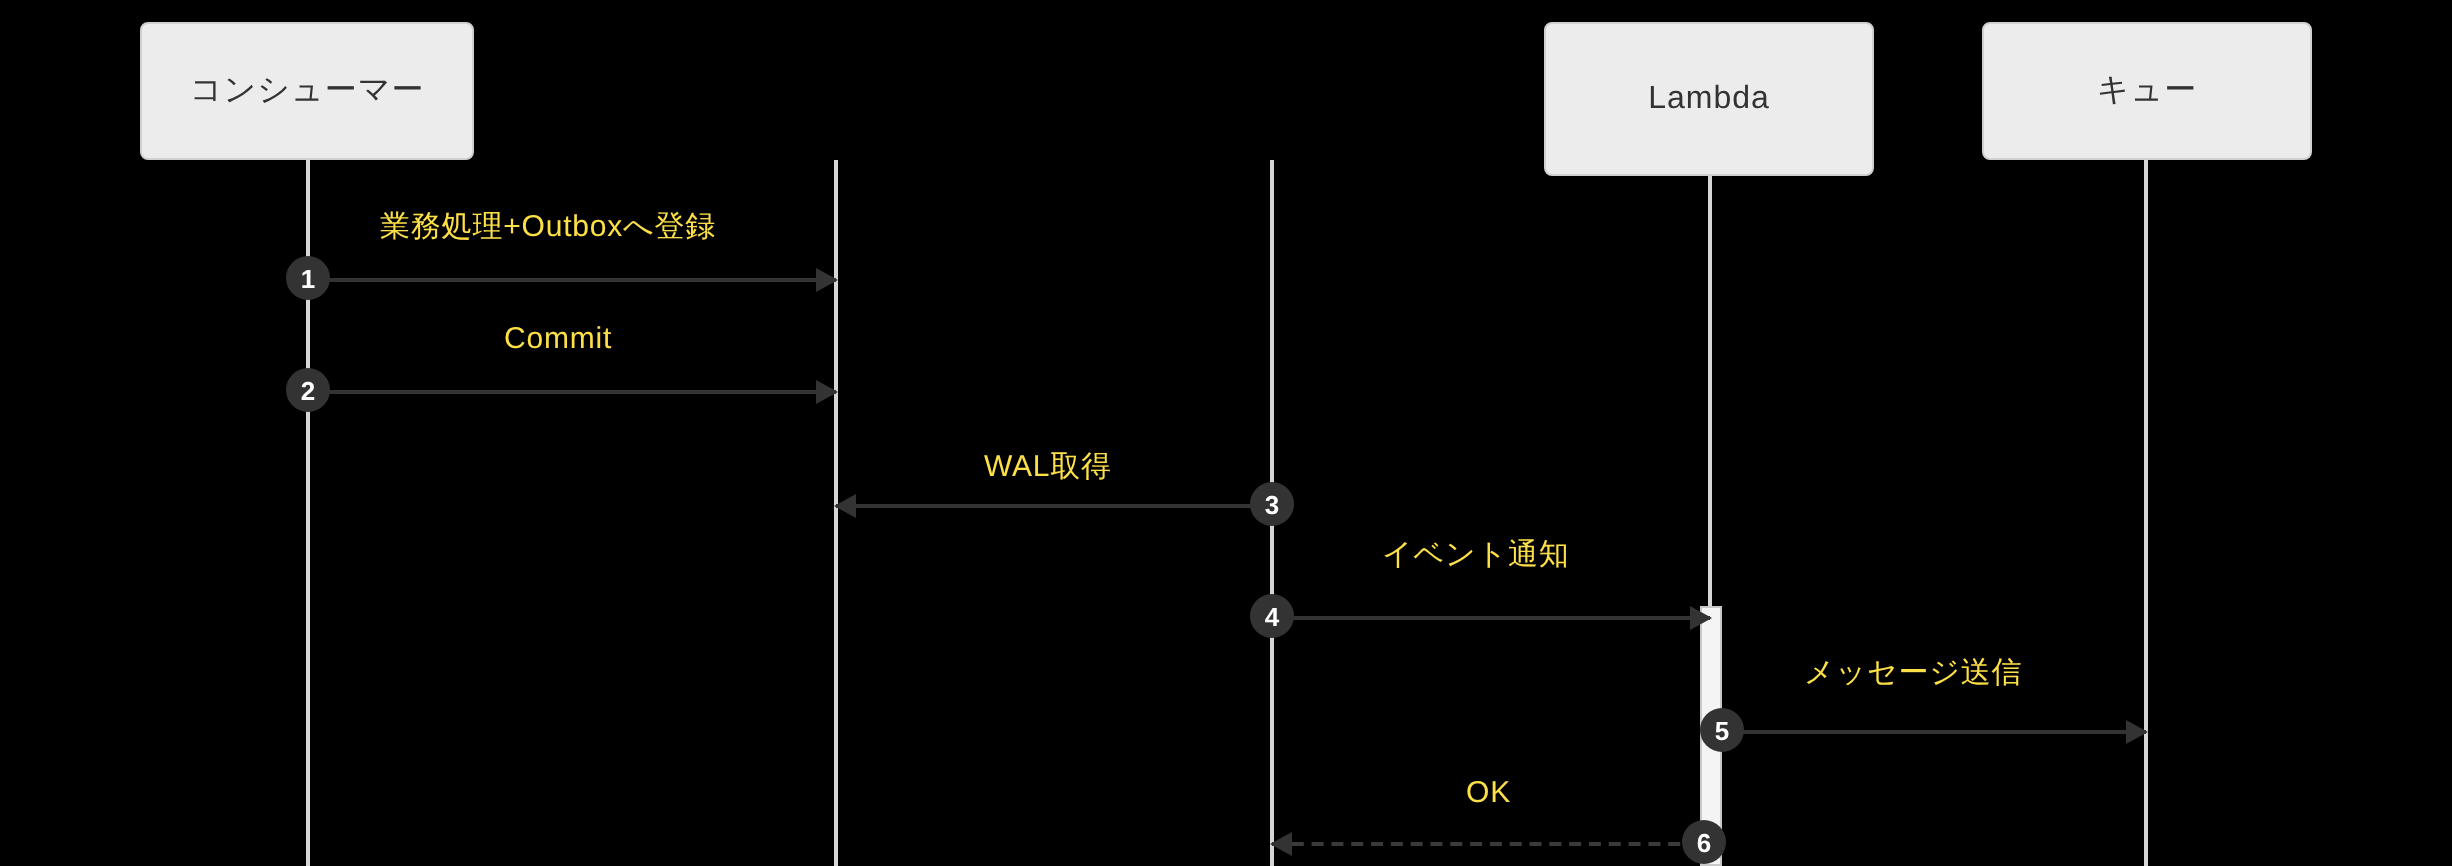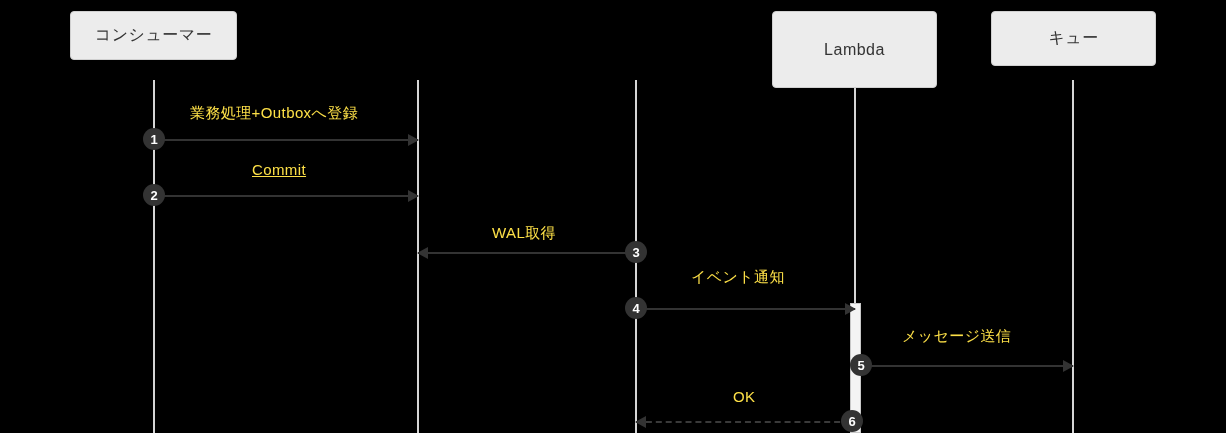--- a/index.html
+++ b/index.html
@@ -107,42 +107,42 @@
 <div id="diagram-root">
 
   <div class="lifeline" style="left: 153px; top: 80px; height: 353px;"></div>
   <div class="lifeline" style="left: 417px; top: 80px; height: 353px;"></div>
   <div class="lifeline" style="left: 635px; top: 80px; height: 353px;"></div>
   <div class="lifeline" style="left: 854px; top: 80px; height: 353px;"></div>
   <div class="lifeline" style="left: 1072px; top: 80px; height: 353px;"></div>
 
   <div class="activation" style="left: 850px; top: 303px; width: 11px; height: 130px;"></div>
 
-  <div class="participant-box" style="left: 70px; top: 11px; width: 167px; height: 49px;">
+  <div class="participant-box" style="left: 70px; top: 11px; width: 167px; height: 69px;">
     <span>コンシューマー</span>
   </div>
   <div class="participant-box" style="left: 772px; top: 11px; width: 165px; height: 77px;">
     <span>Lambda</span>
   </div>
-  <div class="participant-box" style="left: 991px; top: 11px; width: 165px; height: 55px;">
+  <div class="participant-box" style="left: 991px; top: 11px; width: 165px; height: 69px;">
     <span>キュー</span>
   </div>
 
   <div class="msg" style="left: 154px; top: 139px; width: 264px;">
     <div class="msg-line"></div>
     <div class="msg-arrow right"></div>
   </div>
   <div class="msg-label" style="left: 190px; top: 104px;">業務処理+Outboxへ登録</div>
   <div class="step-badge" style="left: 143px; top: 128px;">1</div>
 
   <div class="msg" style="left: 154px; top: 195px; width: 264px;">
     <div class="msg-line"></div>
     <div class="msg-arrow right"></div>
   </div>
-  <div class="msg-label" style="left: 252px; top: 161px; text-decoration: underline;">Commit</div>
+  <div class="msg-label" style="left: 252px; top: 161px;">Commit</div>
   <div class="step-badge" style="left: 143px; top: 184px;">2</div>
 
   <div class="msg" style="left: 418px; top: 252px; width: 218px;">
     <div class="msg-line"></div>
     <div class="msg-arrow left"></div>
   </div>
   <div class="msg-label" style="left: 492px; top: 224px;">WAL取得</div>
   <div class="step-badge" style="left: 625px; top: 241px;">3</div>
 
   <div class="msg" style="left: 636px; top: 308px; width: 219px;">

